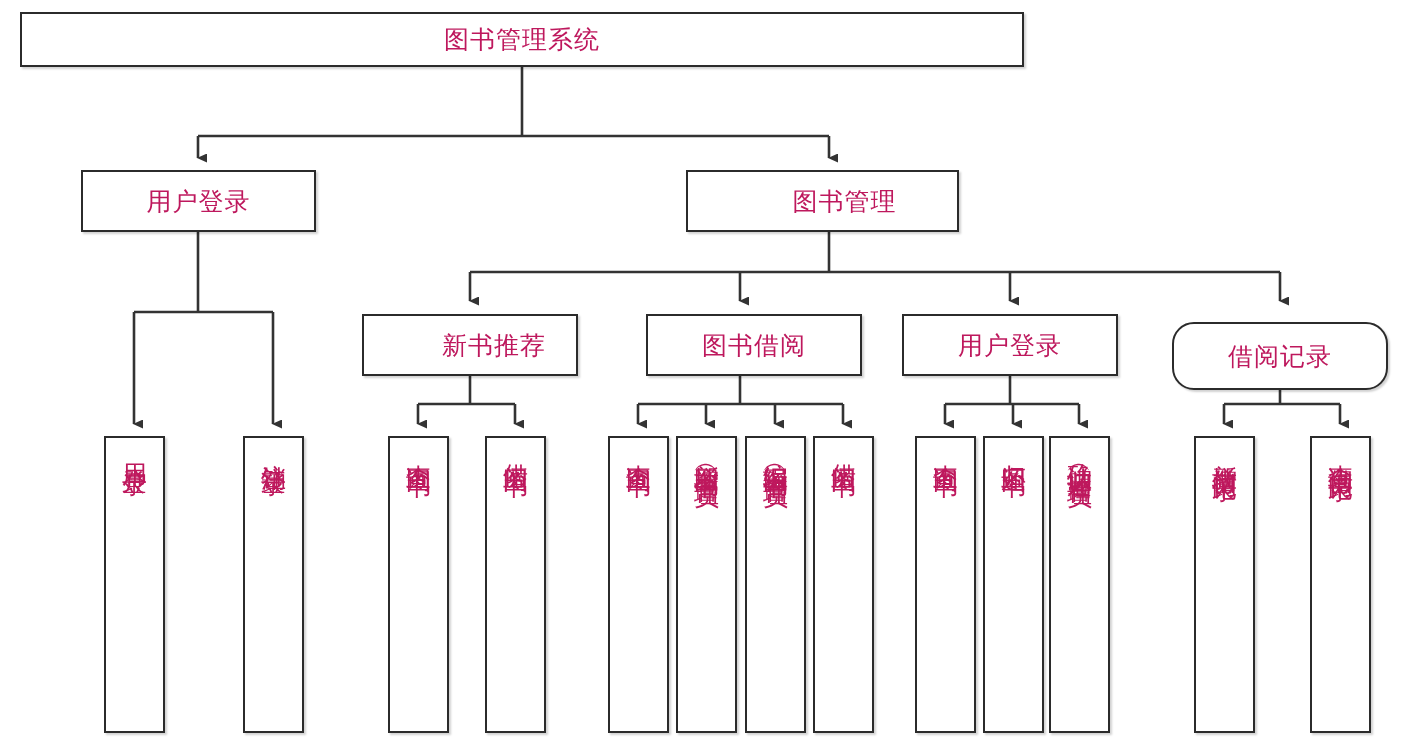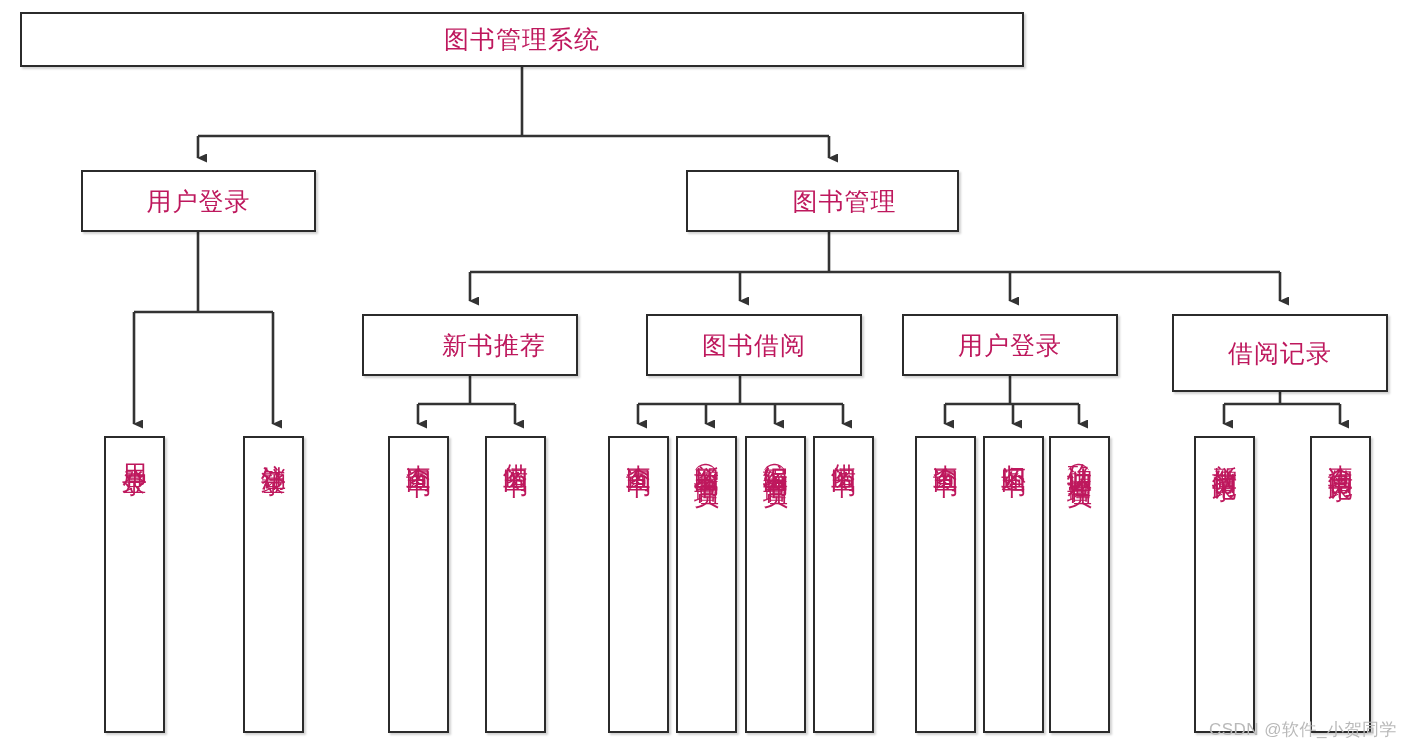--- a/index.html
+++ b/index.html
@@ -135,21 +135,21 @@
 
   <div class="node h" style="left:362px; top:314px; width:216px; height:62px;padding-left:48px;">
     <span class="label">新书推荐</span>
   </div>
   <div class="node h" style="left:632px; top:314px; width:216px; height:62px;margin-left:14px;">
     <span class="label">图书借阅</span>
   </div>
   <div class="node h" style="left:902px; top:314px; width:216px; height:62px;">
     <span class="label">用户登录</span>
   </div>
-  <div class="node h" style="left:1172px; top:314px; width:216px; height:78px;">
+  <div class="node h" style="left:1172px; top:322px; width:216px; height:68px;border-radius:22px;">
     <span class="label">借阅记录</span>
   </div>
 
   <div class="node v" style="left:104px; top:436px; width:61px; height:297px;">
     <span class="label">用户登录</span>
   </div>
   <div class="node v" style="left:243px; top:436px; width:61px; height:297px;">
     <span class="label">注销登录</span>
   </div>
 
@@ -183,15 +183,14 @@
     <span class="label">确认归还（管理员）</span>
   </div>
 
   <div class="node v" style="left:1194px; top:436px; width:61px; height:297px;">
     <span class="label">新增借阅记录</span>
   </div>
   <div class="node v" style="left:1310px; top:436px; width:61px; height:297px;">
     <span class="label">查询借阅记录</span>
   </div>
 
-  <div id="watermark">CSDN @软件_小贺同学</div>
 
 </div>
 
 </body></html>

